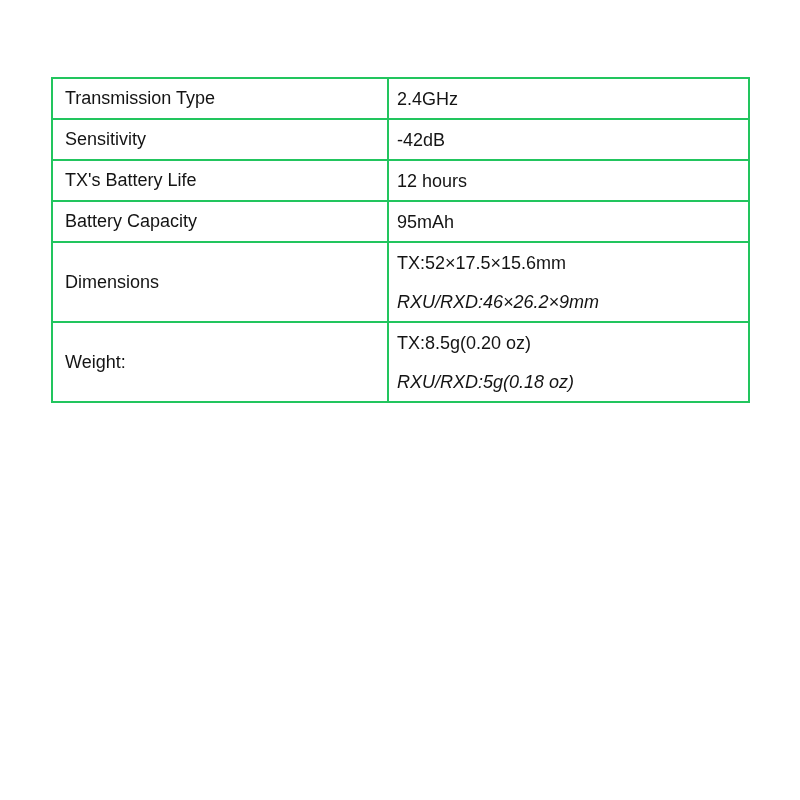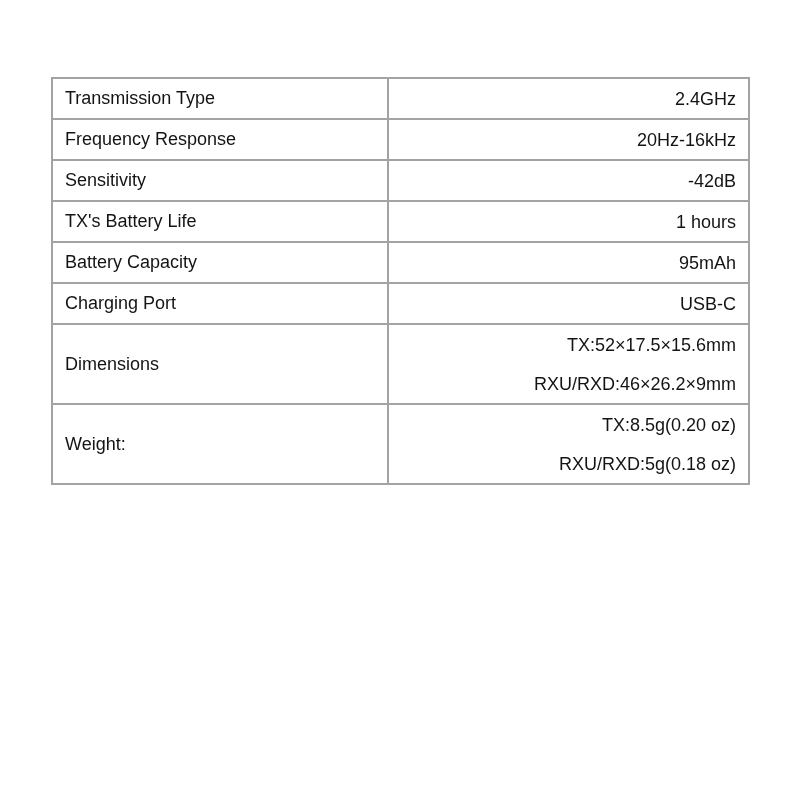--- a/index.html
+++ b/index.html
@@ -21,85 +21,73 @@
   table.spec-table {
     position: absolute;
     left: 51px;
     top: 77px;
     width: 699px;
     border-collapse: collapse;
     table-layout: fixed;
     border: 2px solid #5f5f5f;
   }
   table.spec-table td {
-    border: 2px solid #a3a3a3;
+    border: 2px solid #22c55e;
     font-size: 18px;
     color: #141414;
     vertical-align: middle;
     overflow: hidden;
     white-space: nowrap;
     margin-top: 22px;
   }
   td.label-cell {
     width: 318px;
     padding: 0 4px 0 12px;
   }
   td.value-cell {
-    padding: 0 12px 0 8px;
-    text-align: right;
+    padding: 0 4px 0 8px;
   }
   tr.spec-row { height: 41px; }
   tr.spec-row.tall { height: 80px; }
   .value-line {
     line-height: 22px;
   }
   tr.tall .value-line + .value-line {
     margin-top: 17px;
+    font-style: italic;
   }
 </style>
 </head>
 <body>
 
 <div class="page">
   <table class="spec-table">
     <tbody>
         <tr class="spec-row">
     <td class="label-cell">Transmission Type</td>
     <td class="value-cell">
             <div class="value-line">2.4GHz</div>
           </td>
   </tr>
         <tr class="spec-row">
-    <td class="label-cell">Frequency Response</td>
-    <td class="value-cell">
-            <div class="value-line">20Hz-16kHz</div>
-          </td>
-  </tr>
-        <tr class="spec-row">
     <td class="label-cell">Sensitivity</td>
     <td class="value-cell">
             <div class="value-line">-42dB</div>
           </td>
   </tr>
         <tr class="spec-row">
     <td class="label-cell">TX's Battery Life</td>
     <td class="value-cell">
-            <div class="value-line">1 hours</div>
+            <div class="value-line">12 hours</div>
           </td>
   </tr>
         <tr class="spec-row">
     <td class="label-cell">Battery Capacity</td>
     <td class="value-cell">
             <div class="value-line">95mAh</div>
-          </td>
-  </tr>
-        <tr class="spec-row">
-    <td class="label-cell">Charging Port</td>
-    <td class="value-cell">
-            <div class="value-line">USB-C</div>
           </td>
   </tr>
         <tr class="spec-row tall">
     <td class="label-cell">Dimensions</td>
     <td class="value-cell">
             <div class="value-line">TX:52×17.5×15.6mm</div>
             <div class="value-line">RXU/RXD:46×26.2×9mm</div>
           </td>
   </tr>
         <tr class="spec-row tall">

